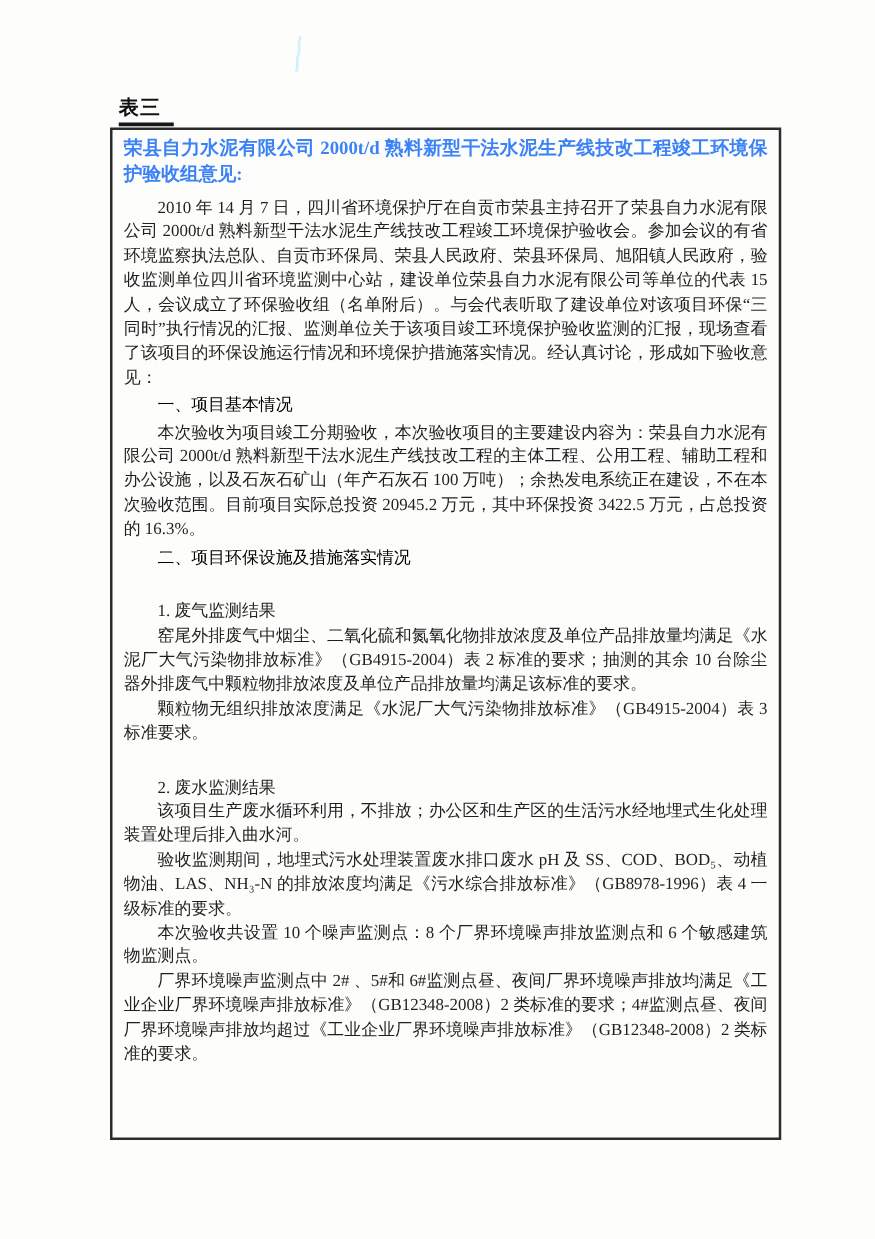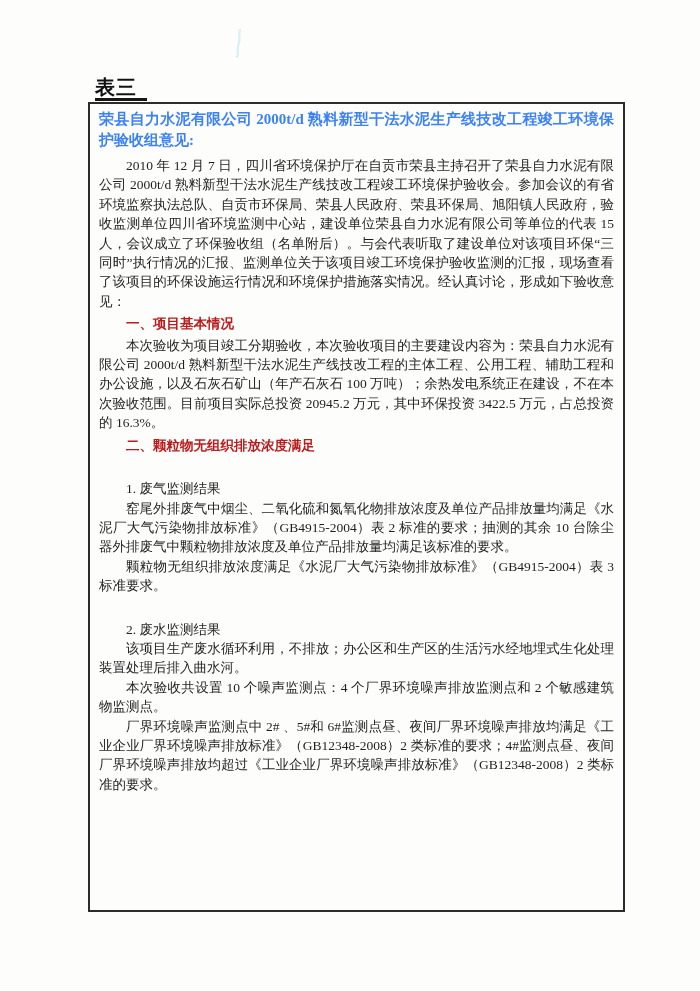--- a/index.html
+++ b/index.html
@@ -21,21 +21,21 @@
     top: 28px;
     width: 14px;
     height: 30px;
     pointer-events: none;
     opacity: 0.75;
   }
   .page-label {
     position: absolute;
     left: 95px;
     top: 76px;
-    font-size: 20px;
+    font-size: 16px;
     font-weight: bold;
     letter-spacing: 1px;
     color: #111;
     border-bottom: 3px solid #161616;
     padding: 0 10px 0 0;
     line-height: 22px;
   }
   .doc-table {
     position: absolute;
     left: 88px;
@@ -58,46 +58,47 @@
   .doc-body p {
     margin: 0;
     font-size: 13.5px;
     line-height: 19.4px;
     text-align: justify;
     text-indent: 2em;
     color: #1f1f1f;
     word-break: break-all;
   }
   .doc-body p.heading {
-    font-weight: bold;
-    color: #b91c1c;
+    font-weight: normal;
+    color: #000000;
     margin: 3px 0 2px 0;
   }
   .doc-body p.sub {
     font-weight: normal;
     margin-top: 24px;
   }
 </style>
 </head>
 <body>
 
 <svg class="scan-artifact" viewBox="0 0 14 30" aria-hidden="true">
   <path d="M8 2 C 6 8, 9 12, 6 18 C 5 22, 7 26, 5 29" stroke="#b9e7f7" stroke-width="2.2" fill="none" stroke-linecap="round" opacity="0.8"></path>
 </svg>
 
 <div class="page-label">表三</div>
 
 <div class="doc-table">
   <div class="doc-title">荣县自力水泥有限公司 2000t/d 熟料新型干法水泥生产线技改工程竣工环境保护验收组意见:</div>
   <div class="doc-body">
-      <p class="para">2010 年 12 月 7 日，四川省环境保护厅在自贡市荣县主持召开了荣县自力水泥有限公司 2000t/d 熟料新型干法水泥生产线技改工程竣工环境保护验收会。参加会议的有省环境监察执法总队、自贡市环保局、荣县人民政府、荣县环保局、旭阳镇人民政府，验收监测单位四川省环境监测中心站，建设单位荣县自力水泥有限公司等单位的代表 15 人，会议成立了环保验收组（名单附后）。与会代表听取了建设单位对该项目环保“三同时”执行情况的汇报、监测单位关于该项目竣工环境保护验收监测的汇报，现场查看了该项目的环保设施运行情况和环境保护措施落实情况。经认真讨论，形成如下验收意见：</p>
+      <p class="para">2010 年 14 月 7 日，四川省环境保护厅在自贡市荣县主持召开了荣县自力水泥有限公司 2000t/d 熟料新型干法水泥生产线技改工程竣工环境保护验收会。参加会议的有省环境监察执法总队、自贡市环保局、荣县人民政府、荣县环保局、旭阳镇人民政府，验收监测单位四川省环境监测中心站，建设单位荣县自力水泥有限公司等单位的代表 15 人，会议成立了环保验收组（名单附后）。与会代表听取了建设单位对该项目环保“三同时”执行情况的汇报、监测单位关于该项目竣工环境保护验收监测的汇报，现场查看了该项目的环保设施运行情况和环境保护措施落实情况。经认真讨论，形成如下验收意见：</p>
       <p class="heading">一、项目基本情况</p>
       <p class="para">本次验收为项目竣工分期验收，本次验收项目的主要建设内容为：荣县自力水泥有限公司 2000t/d 熟料新型干法水泥生产线技改工程的主体工程、公用工程、辅助工程和办公设施，以及石灰石矿山（年产石灰石 100 万吨）；余热发电系统正在建设，不在本次验收范围。目前项目实际总投资 20945.2 万元，其中环保投资 3422.5 万元，占总投资的 16.3%。</p>
-      <p class="heading">二、颗粒物无组织排放浓度满足</p>
+      <p class="heading">二、项目环保设施及措施落实情况</p>
       <p class="sub">1. 废气监测结果</p>
       <p class="para">窑尾外排废气中烟尘、二氧化硫和氮氧化物排放浓度及单位产品排放量均满足《水泥厂大气污染物排放标准》（GB4915-2004）表 2 标准的要求；抽测的其余 10 台除尘器外排废气中颗粒物排放浓度及单位产品排放量均满足该标准的要求。</p>
       <p class="para">颗粒物无组织排放浓度满足《水泥厂大气污染物排放标准》（GB4915-2004）表 3 标准要求。</p>
       <p class="sub">2. 废水监测结果</p>
       <p class="para">该项目生产废水循环利用，不排放；办公区和生产区的生活污水经地埋式生化处理装置处理后排入曲水河。</p>
-      <p class="para">本次验收共设置 10 个噪声监测点：4 个厂界环境噪声排放监测点和 2 个敏感建筑物监测点。</p>
+      <p class="para">验收监测期间，地埋式污水处理装置废水排口废水 pH 及 SS、COD、BOD₅、动植物油、LAS、NH₃-N 的排放浓度均满足《污水综合排放标准》（GB8978-1996）表 4 一级标准的要求。</p>
+      <p class="para">本次验收共设置 10 个噪声监测点：8 个厂界环境噪声排放监测点和 6 个敏感建筑物监测点。</p>
       <p class="para">厂界环境噪声监测点中 2# 、5#和 6#监测点昼、夜间厂界环境噪声排放均满足《工业企业厂界环境噪声排放标准》（GB12348-2008）2 类标准的要求；4#监测点昼、夜间厂界环境噪声排放均超过《工业企业厂界环境噪声排放标准》（GB12348-2008）2 类标准的要求。</p>
     </div>
 </div>
 
 </body></html>

